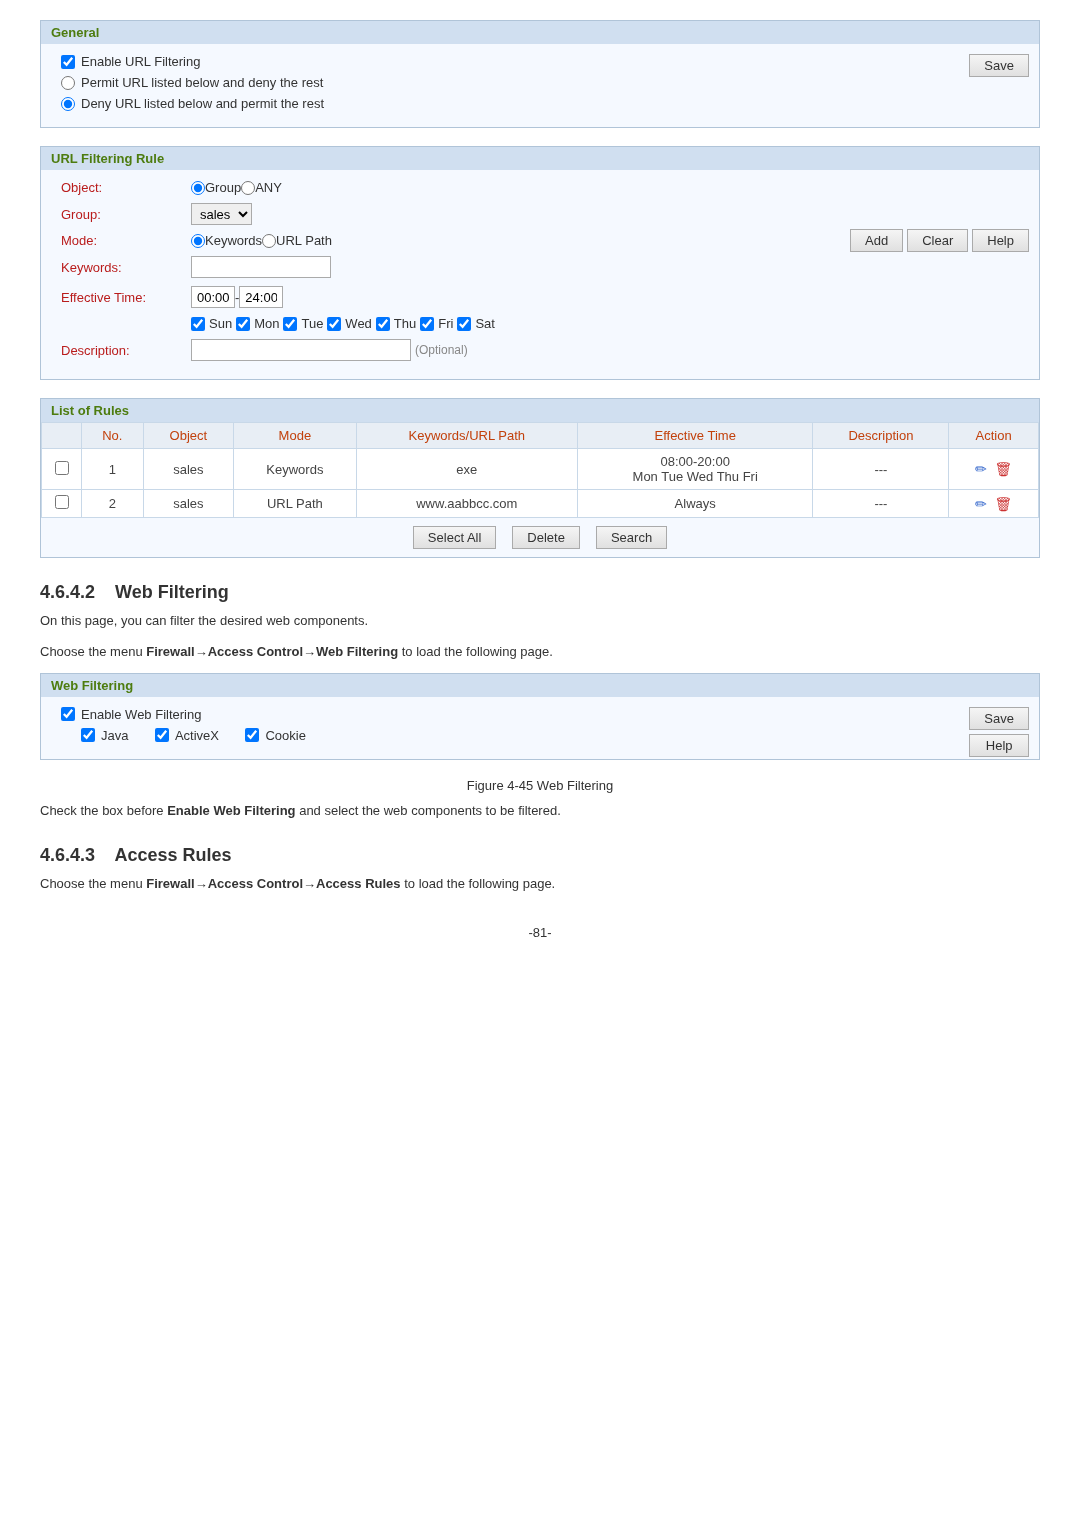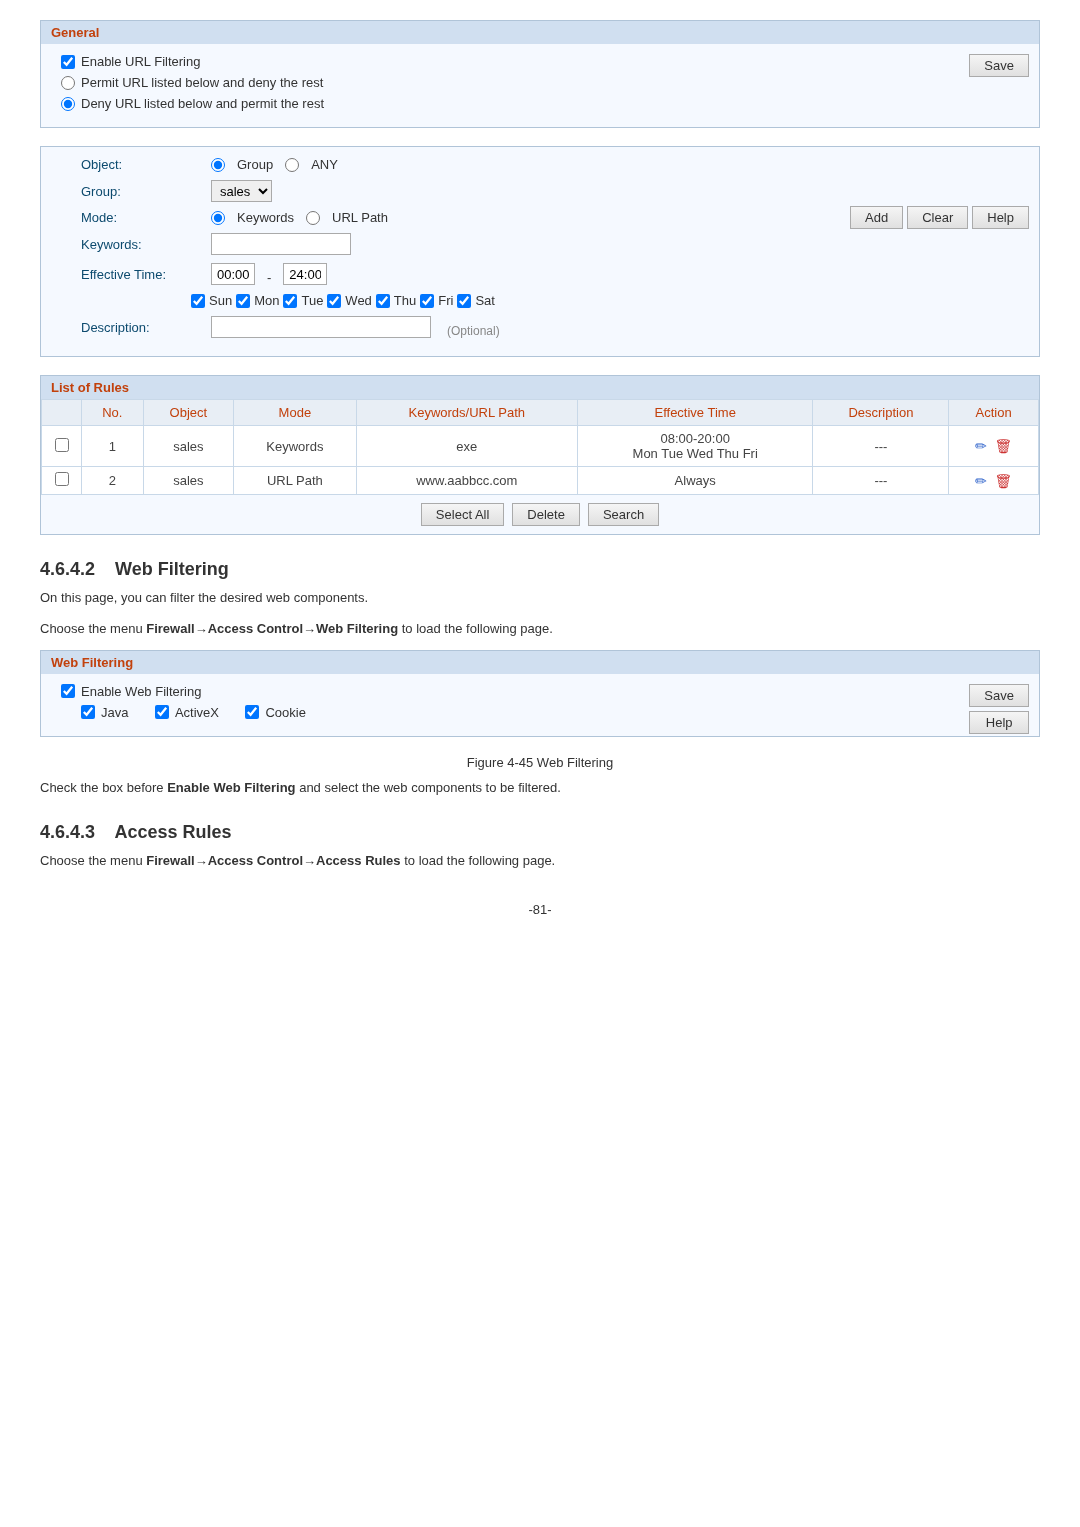--- a/index.html
+++ b/index.html
@@ -12,41 +12,40 @@
     }
     .panel {
       border: 1px solid #b0c4d8;
       margin-bottom: 18px;
     }
     .panel-header {
       background: #d0dff0;
       padding: 4px 10px;
       font-weight: bold;
       font-size: 13px;
-      color: #c2410c;
+      color: #4d7c0f;
     }
     .panel-body {
       padding: 10px 20px;
       background: #f5f9ff;
     }
     .form-row {
       display: flex;
       align-items: center;
       margin-bottom: 8px;
     }
     .form-label {
       width: 130px;
-      color: #0c4a6e;
-      font-size: 13px;
-      margin-left: 20px;
+      color: #b91c1c;
+      font-size: 13px;
     }
     .form-controls {
       display: flex;
-      align-items: flex-end;
-      gap: 12px;
+      align-items: center;
+      gap: 0;
       flex: 1;
     }
     .checkbox-row {
       display: flex;
       align-items: center;
       margin-bottom: 6px;
       gap: 6px;
     }
     input[type="checkbox"] { width: 14px; height: 14px; cursor: pointer; }
     input[type="radio"] { width: 14px; height: 14px; cursor: pointer; }
@@ -95,21 +94,21 @@
     table td {
       border: 1px solid #c8d8e8;
       padding: 5px 8px;
       text-align: center;
       color: #444;
       background: #fff;
     }
     .table-actions {
       display: flex;
       justify-content: center;
-      gap: 8px;
+      gap: 16px;
       padding: 8px;
     }
     .section-title {
       font-size: 18px;
       font-weight: bold;
       margin: 24px 0 8px 0;
     }
     .paragraph {
       font-size: 13px;
       margin-bottom: 10px;
@@ -161,20 +160,21 @@
       <input type="radio" name="url_rule" checked="" style="">
       <span>Deny URL listed below and permit the rest</span>
     </div>
     <div style="position:absolute; top:10px; right:10px;">
       <button class="btn">Save</button>
     </div>
   </div>
 </div>
 
 <div class="panel">
+  <div class="panel-header">URL Filtering Rule</div>
   <div class="panel-body relative">
 
     <div class="form-row">
       <span class="form-label">Object:</span>
       <div class="form-controls">
         <input type="radio" name="object_type" checked="" style="">
         <span>Group</span>
         <input type="radio" name="object_type" style="">
         <span>ANY</span>
       </div>

